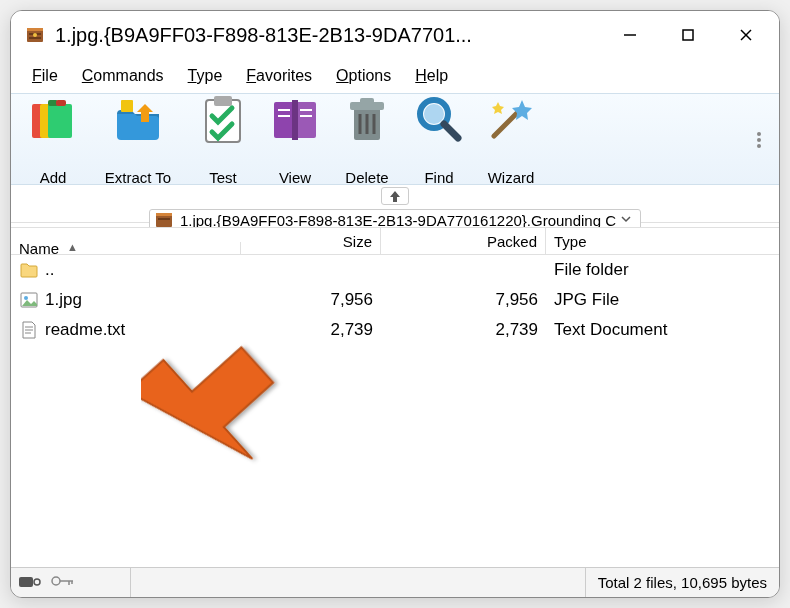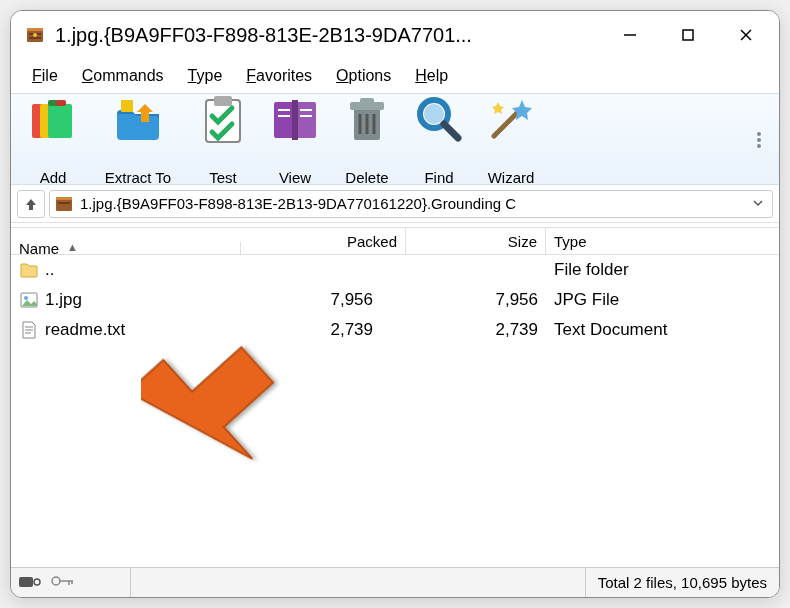--- a/index.html
+++ b/index.html
@@ -59,20 +59,21 @@
   .ribbon-icon { width: 54px; height: 54px; }
   .ribbon-label { font-size: 15px; margin-top: 2px; }
   .ribbon-btn.wide { min-width: 98px; }
   .ribbon-end { flex:1; display:flex; justify-content:flex-end; padding-right:4px; align-items:center; height:100%; }
   .addressbar {
     height: 38px;
     display: flex; align-items: center;
     padding: 2px 6px;
     gap: 4px;
     border-bottom: 1px solid #e0e0e0;
+    flex-direction: column;
   }
   .addr-up {
     width: 28px; height: 28px;
     display: flex; align-items: center; justify-content: center;
     border: 1px solid #ccc; border-radius: 3px;
     cursor: pointer;
   }
   .addr-box {
     flex: 1; height: 28px;
     border: 1px solid #ccc; border-radius: 3px;
@@ -297,25 +298,25 @@
           </svg>
       </span>
     </div>
   </div>
 
   <div class="list-header">
     <div class="col col-name">
       <span>Name</span>
       <span class="sort-ind">▲</span>
     </div>
+    <div class="col col-size">
+        <span>Size</span>
+      </div>
     <div class="col col-packed">
         <span>Packed</span>
-      </div>
-    <div class="col col-size">
-        <span>Size</span>
       </div>
     <div class="col col-type">
         <span>Type</span>
       </div>
   </div>
 
   <div class="list-body">
 
     <div class="row">
       <div class="cell cell-name">

